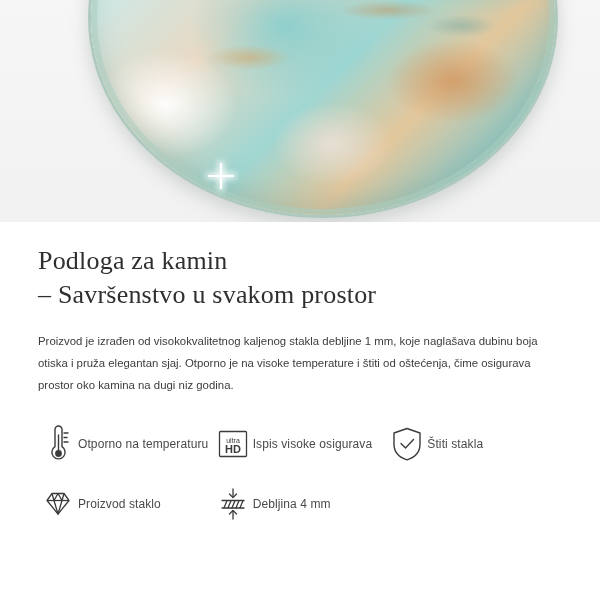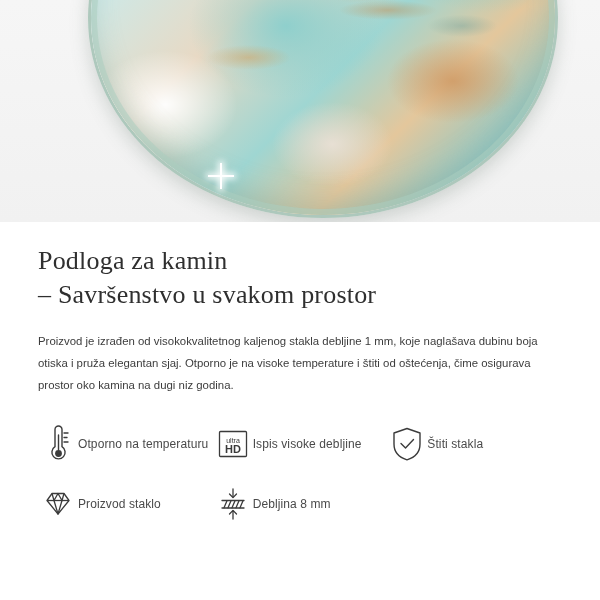--- a/index.html
+++ b/index.html
@@ -176,21 +176,21 @@
       </div>
 
       <div class="feature">
         <div class="feature-icon">
           <svg width="40" height="40" viewBox="0 0 40 40" fill="none" stroke="#3b3b3b" stroke-width="1.3">
             <rect x="6.5" y="7.5" width="27" height="25" rx="1"></rect>
             <text x="20" y="18.5" font-family="Liberation Sans, sans-serif" font-size="7" fill="#3b3b3b" stroke="none" text-anchor="middle">ultra</text>
             <text x="20" y="29" font-family="Liberation Sans, sans-serif" font-size="11" font-weight="bold" fill="#3b3b3b" stroke="none" text-anchor="middle">HD</text>
           </svg>
         </div>
-        <div class="feature-label">Ispis visoke debljine</div>
+        <div class="feature-label">Ispis visoke osigurava</div>
       </div>
 
       <div class="feature">
         <div class="feature-icon">
           <svg width="40" height="42" viewBox="0 0 40 42" fill="none" stroke="#3b3b3b" stroke-width="1.4" stroke-linejoin="round" stroke-linecap="round">
             <path d="M20 5.5 33 10v11c0 8.2-5.6 13.6-13 15.8C12.6 34.6 7 29.2 7 21V10z"></path>
             <path d="M14 20.5l4.5 4.5 8-8.5"></path>
           </svg>
         </div>
         <div class="feature-label">Štiti stakla</div>
@@ -218,18 +218,18 @@
             <line x1="9" y1="25" x2="31" y2="25"></line>
             <line x1="11" y1="24.8" x2="14" y2="17.8"></line>
             <line x1="15" y1="24.8" x2="18" y2="17.8"></line>
             <line x1="19" y1="24.8" x2="22" y2="17.8"></line>
             <line x1="23" y1="24.8" x2="26" y2="17.8"></line>
             <line x1="27" y1="24.8" x2="30" y2="17.8"></line>
             <line x1="20" y1="36" x2="20" y2="28"></line>
             <path d="M16.5 31 20 27.4 23.5 31"></path>
           </svg>
         </div>
-        <div class="feature-label">Debljina 8 mm</div>
+        <div class="feature-label">Debljina 4 mm</div>
       </div>
 
     </div>
   </div>
 </div>
 
 </body></html>

